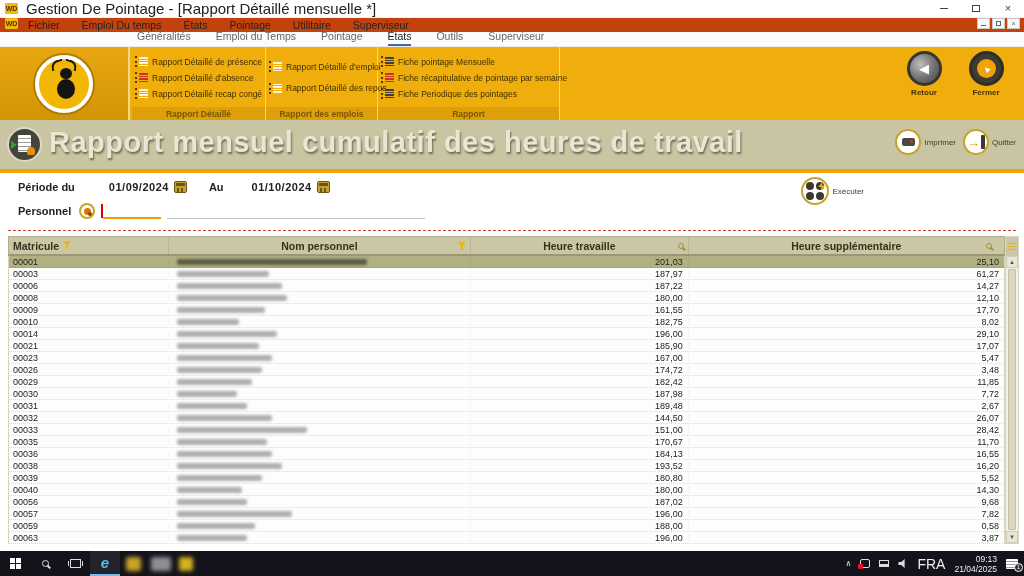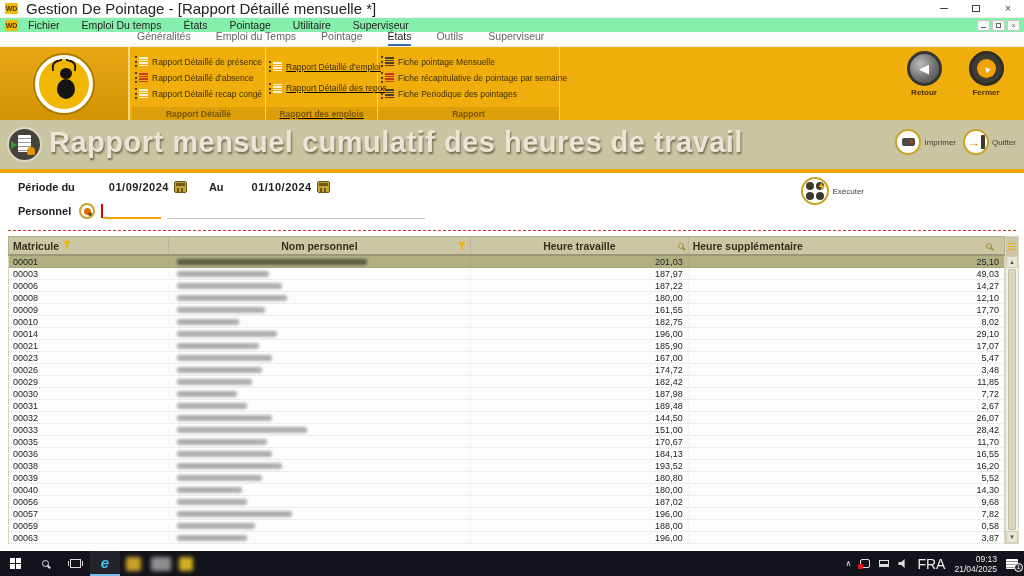--- a/index.html
+++ b/index.html
@@ -10,21 +10,21 @@
   .titlebar{position:absolute;left:0;top:0;width:1024px;height:18px;background:#fff;display:flex;align-items:center;border-bottom:1px solid #f2f2f2}
   .wd-badge{width:13px;height:11px;margin-left:5px;background:#F2B90B;color:#4d3300;font-size:7px;font-weight:bold;display:flex;align-items:center;justify-content:center;border-radius:1px;flex:0 0 auto}
   .tb-title{font-size:15px;color:#222;margin-left:8px;white-space:nowrap}
   .win-controls{margin-left:auto;display:flex}
   .wc{width:32px;height:18px;display:flex;align-items:center;justify-content:center;color:#444}
   .wc .min-glyph{width:8px;height:1px;background:#444}
   .wc .max-glyph{width:8px;height:7px;border:1px solid #444}
   .wc .cls-glyph{font-size:11px;line-height:1}
 
   
-  .menubar{position:absolute;left:0;top:18px;width:1024px;height:14px;background:#86efac;display:flex;align-items:center}
+  .menubar{position:absolute;left:0;top:18px;width:1024px;height:14px;background:#c2410c;display:flex;}
   .menu-items{display:flex;align-items:center;margin-left:10px}
   .menu-item{font-size:10.5px;color:#222;margin-right:22px;white-space:nowrap}
   .mdi-controls{margin-left:auto;margin-right:4px;display:flex;gap:2px}
   .mdi{width:13px;height:11px;border:1px solid #c9c9c9;background:#f7f7f7;display:flex;align-items:center;justify-content:center;color:#666;font-size:7px}
   .mdi .min-glyph{width:5px;height:1px;background:#666;margin-top:4px}
   .mdi .max-glyph{width:5px;height:5px;border:1px solid #666}
 
   
   .tabsrow{position:absolute;left:0;top:32px;width:1024px;height:15px;background:#fcfcfc;display:flex;align-items:flex-end;padding-left:137px;border-bottom:1px solid #ececec}
   .rtab{font-size:10.5px;color:#666;margin-right:25px;padding-bottom:2px;border-bottom:2px solid transparent;white-space:nowrap}
@@ -98,21 +98,21 @@
   .exec-circle b{width:8px;height:8px;border-radius:50%;background:#3c3a30}
   .exec-bolt{position:absolute;right:2px;top:3px;width:7px;height:9px;background:#F2B705;clip-path:polygon(55% 0,0 55%,42% 55%,30% 100%,100% 40%,52% 40%)}
   .redline{position:absolute;left:8px;top:230px;width:1008px;border-top:1px dashed #D33B2F}
 
   
   .thead{position:absolute;left:8px;top:236px;width:997px;height:20px;background:#CBC6A4;display:flex;align-items:center;font-size:10.5px;font-weight:bold;color:#32321E;border:1px solid #b4af8e;border-bottom:2px solid #9a9677}
   .hc{height:100%;display:flex;align-items:center;padding:0 4px;position:relative}
   .hc-mat{width:159px}
   .hc-name{width:303px;justify-content:center;border-left:1px solid rgba(0,0,0,.08)}
   .hc-ht{width:218px;justify-content:center;border-left:1px solid rgba(0,0,0,.08)}
-  .hc-hs{width:317px;border-left:1px solid rgba(0,0,0,.08)}
+  .hc-hs{width:317px;justify-content:center;border-left:1px solid rgba(0,0,0,.08)}
   .funnel{display:inline-block;margin-left:4px;position:relative;width:9px;height:9px}
   .funnel::before{content:'';position:absolute;left:0;top:0;border-left:4px solid transparent;border-right:4px solid transparent;border-top:5px solid #EDB411}
   .funnel::after{content:'';position:absolute;left:3px;top:4px;width:2px;height:4px;background:#EDB411}
   .funnel.right{position:absolute;right:3px;top:5px;margin:0}
   .mag{position:absolute;right:4px;top:6px;width:6px;height:6px;border:1.5px solid #A5913C;border-radius:50%}
   .mag::after{content:'';position:absolute;width:4px;height:1.5px;background:#A5913C;right:-3px;bottom:-1px;transform:rotate(45deg)}
   .mag.shift{right:12px}
 
   .tbody{position:absolute;left:8px;top:256px;width:997px;border-left:1px solid #d8d4be;border-right:1px solid #d8d4be}
   .trow{display:flex;height:12px;font-size:9px;color:#222;background:#fdfdfb;border-bottom:1px dotted #E1DDC8;align-items:center}
@@ -244,21 +244,21 @@
                 <i></i>
                 <i></i>
                 <i></i>
                 <i></i>
               </span>
               <span class="rlabel">Rapport Détaillé recap congé</span>
             </div>
           </div>
           <div class="rband">Rapport Détaillé</div>
         </div>
-        <div class="rgroup" style="width: 112px; text-decoration: underline;">
+        <div class="rgroup" style="width: 112px;">
           <div class="ritems">
             <div class="ritem">
               <span class="licon list-white">
                 <i></i>
                 <i></i>
                 <i></i>
                 <i></i>
               </span>
               <span class="rlabel">Rapport Détaillé d'emploi</span>
             </div>
@@ -402,21 +402,21 @@
         </div>
         <div class="c-ht">201,03</div>
         <div class="c-hs">25,10</div>
       </div>
       <div class="trow">
         <div class="c-mat">00003</div>
         <div class="c-name">
           <span class="blurname" style="width: 92px;"></span>
         </div>
         <div class="c-ht">187,97</div>
-        <div class="c-hs">49,03</div>
+        <div class="c-hs">61,27</div>
       </div>
       <div class="trow">
         <div class="c-mat">00006</div>
         <div class="c-name">
           <span class="blurname" style="width: 105px;"></span>
         </div>
         <div class="c-ht">187,22</div>
         <div class="c-hs">14,27</div>
       </div>
       <div class="trow">

